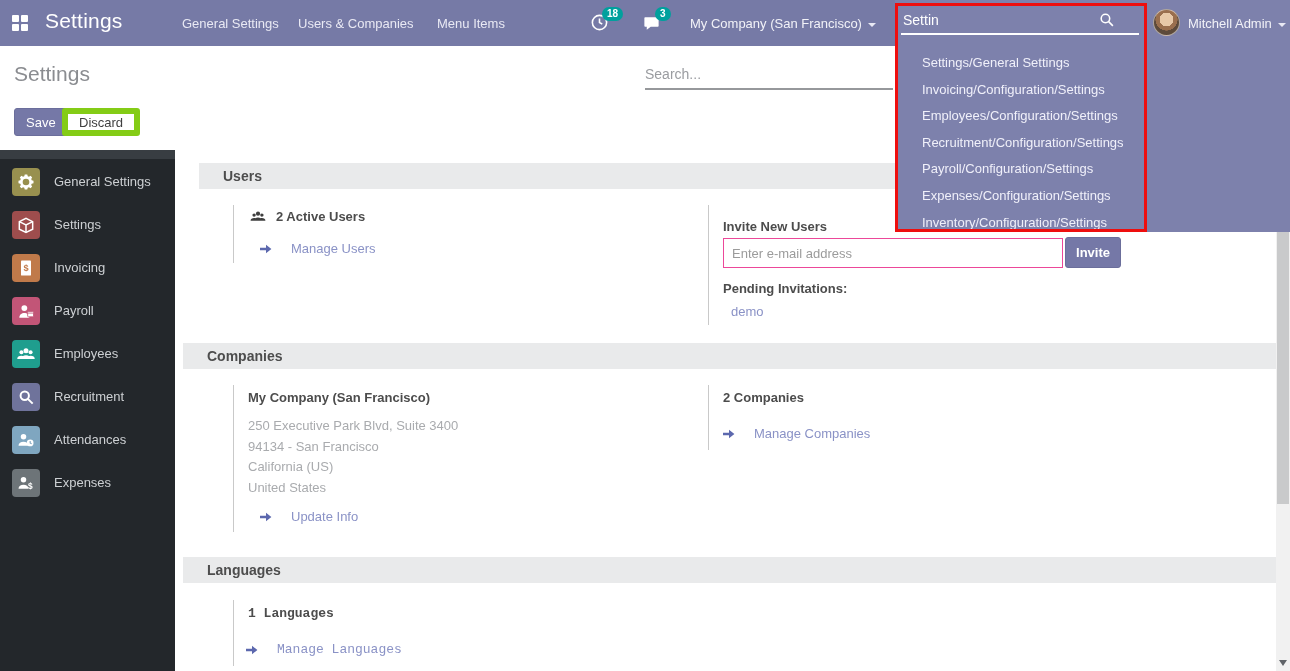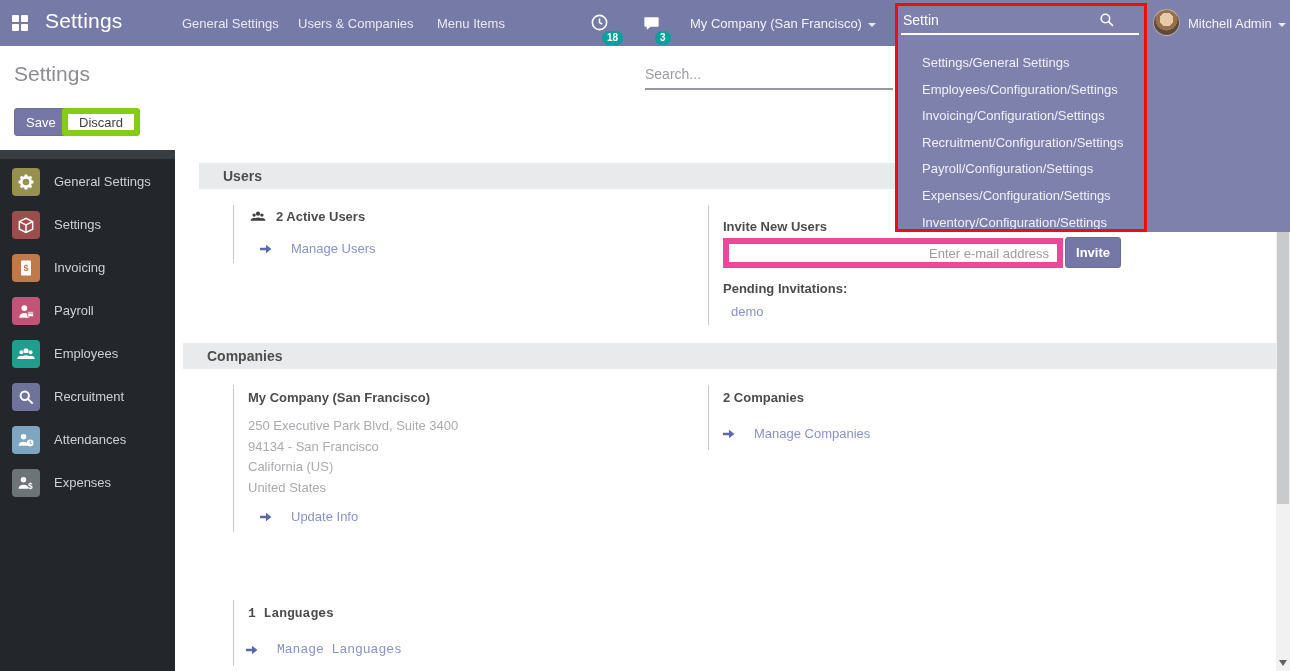--- a/index.html
+++ b/index.html
@@ -10,21 +10,21 @@
   
   .navbar { position:absolute; left:0; top:0; width:1290px; height:46px; background:#767AA6; z-index:5; }
   .apps-grid { position:absolute; left:12px; top:15px; width:16px; height:16px;
     display:grid; grid-template-columns:7px 7px; grid-template-rows:7px 7px; gap:2px; cursor:pointer; }
   .apps-grid span { background:#fff; border-radius:1px; }
   .nav-title { position:absolute; left:45px; top:9px; font-size:21px; color:#fff; letter-spacing:.2px; }
   .nav-menu-item { position:absolute; top:16px; font-size:13px; color:#E9E9F4; cursor:pointer; white-space:nowrap; }
   .nav-menu-item.m0 { left:182px; } .nav-menu-item.m1 { left:298px; } .nav-menu-item.m2 { left:437px; }
   .systray-icon { position:absolute; top:13px; width:19px; height:19px; cursor:pointer; }
   .badge { position:absolute; top:7px; font-size:10px; line-height:14px; color:#fff; background:#00A09D;
-    border-radius:8px; padding:0 5px; font-weight:bold;margin-top:24px; }
+    border-radius:8px; padding:0 5px; font-weight:bold; }
   .company-switch { position:absolute; left:690px; top:16px; font-size:13px; color:#F2F2F8; cursor:pointer; }
   .caret { display:inline-block; width:0; height:0; border-left:4px solid transparent;
     border-right:4px solid transparent; border-top:4px solid #E9E9F4; margin-left:6px; vertical-align:middle; }
 
   
   .menu-search-panel { position:absolute; left:895px; top:0; width:395px; height:232px; background:#7D81AC; z-index:10; }
   .panel-search-input { position:absolute; left:8px; top:9px; width:190px; height:22px; background:transparent;
     border:none; outline:none; color:#fff; font-size:14px; font-family:"Liberation Sans",sans-serif; }
   .panel-search-underline { position:absolute; left:6px; top:33px; width:238px; height:2px; background:#fff; }
   .panel-magnifier { position:absolute; left:203px; top:11px; width:17px; height:17px; cursor:pointer; }
@@ -69,22 +69,22 @@
   .setting-box { position:absolute; border-left:1px solid #C9C9C9; }
   .bold-label { font-size:13px; font-weight:bold; color:#4C4C4C; white-space:nowrap; }
   .link { font-size:13px; color:#8A92C6; cursor:pointer; white-space:nowrap; }
   .link-row { position:absolute; display:flex; align-items:center; gap:19px; cursor:pointer; }
   .arrow-icon { width:12px; height:12px; flex:none; }
   .gray-line { font-size:13px; color:#A9ABAE; line-height:20.5px; white-space:nowrap; }
 
   .users-left  { left:233px; top:205px; width:460px; height:58px; }
   .users-right { left:708px; top:205px; width:470px; height:120px; }
   .active-users-row { position:absolute; left:14px; top:3px; display:flex; align-items:center; gap:8px; }
-  .email-input { position:absolute; left:14px; top:33px; width:340px; height:30px; border:6px solid #ec4899;
-    border-radius:0; padding:0 8px; font-size:13px; color:#444; font-family:"Liberation Sans",sans-serif; outline:none;text-align:right; }
+  .email-input { position:absolute; left:14px; top:33px; width:340px; height:30px; border:1px solid #ec4899;
+    border-radius:0; padding:0 8px; font-size:13px; color:#444; font-family:"Liberation Sans",sans-serif; outline:none; }
   .email-input::placeholder { color:#9B9B9B; }
   .invite-btn { position:absolute; left:356px; top:32px; width:56px; height:31px; background:#7578A7;
     border:1px solid #6B6E9B; border-radius:3px; color:#fff; font-size:13px; font-weight:bold; cursor:pointer;
     font-family:"Liberation Sans",sans-serif; }
 
   .companies-left  { left:233px; top:385px; width:460px; height:147px; }
   .companies-right { left:708px; top:385px; width:400px; height:65px; }
   .languages-left  { left:233px; top:600px; width:460px; height:66px;font-family:Liberation Mono, monospace; }
 
   
@@ -275,20 +275,21 @@
   <div class="setting-box companies-right">
     <div class="bold-label" style="position:absolute;left:14px;top:5px">2 Companies</div>
     <div class="link-row" style="left:14px;top:41px">
       <svg class="arrow-icon" viewBox="0 0 12 12">
           <path d="M0 4.7h6V1.8L11.4 6 6 10.2V7.3H0z" fill="#5C68AE"></path>
         </svg>
       <span class="link">Manage Companies</span>
     </div>
   </div>
 
+  <div class="section-band band-languages">Languages</div>
 
   <div class="setting-box languages-left">
     <div class="bold-label" style="position:absolute;left:14px;top:6px">1 Languages</div>
     <div class="link-row" style="left:12px;top:42px">
       <svg class="arrow-icon" viewBox="0 0 12 12">
           <path d="M0 4.7h6V1.8L11.4 6 6 10.2V7.3H0z" fill="#5C68AE"></path>
         </svg>
       <span class="link">Manage Languages</span>
     </div>
   </div>
@@ -300,22 +301,22 @@
 
   <div class="menu-search-panel">
     <input class="panel-search-input" type="text" value="Settin" style="">
     <svg class="panel-magnifier" viewBox="0 0 24 24" fill="none" stroke="#fff" stroke-width="2.2">
       <circle cx="10.5" cy="10.5" r="6"></circle>
         <path d="M15 15l6 6"></path>
     </svg>
     <div class="panel-search-underline"></div>
     <div class="panel-results">
       <div class="panel-result-item">Settings/General Settings</div>
+      <div class="panel-result-item">Invoicing/Configuration/Settings</div>
       <div class="panel-result-item">Employees/Configuration/Settings</div>
-      <div class="panel-result-item">Invoicing/Configuration/Settings</div>
       <div class="panel-result-item">Recruitment/Configuration/Settings</div>
       <div class="panel-result-item">Payroll/Configuration/Settings</div>
       <div class="panel-result-item">Expenses/Configuration/Settings</div>
       <div class="panel-result-item">Inventory/Configuration/Settings</div>
     </div>
     <div class="panel-avatar"></div>
     <div class="panel-username">
       <span>Mitchell Admin</span><span class="caret"></span>
     </div>
   </div>

